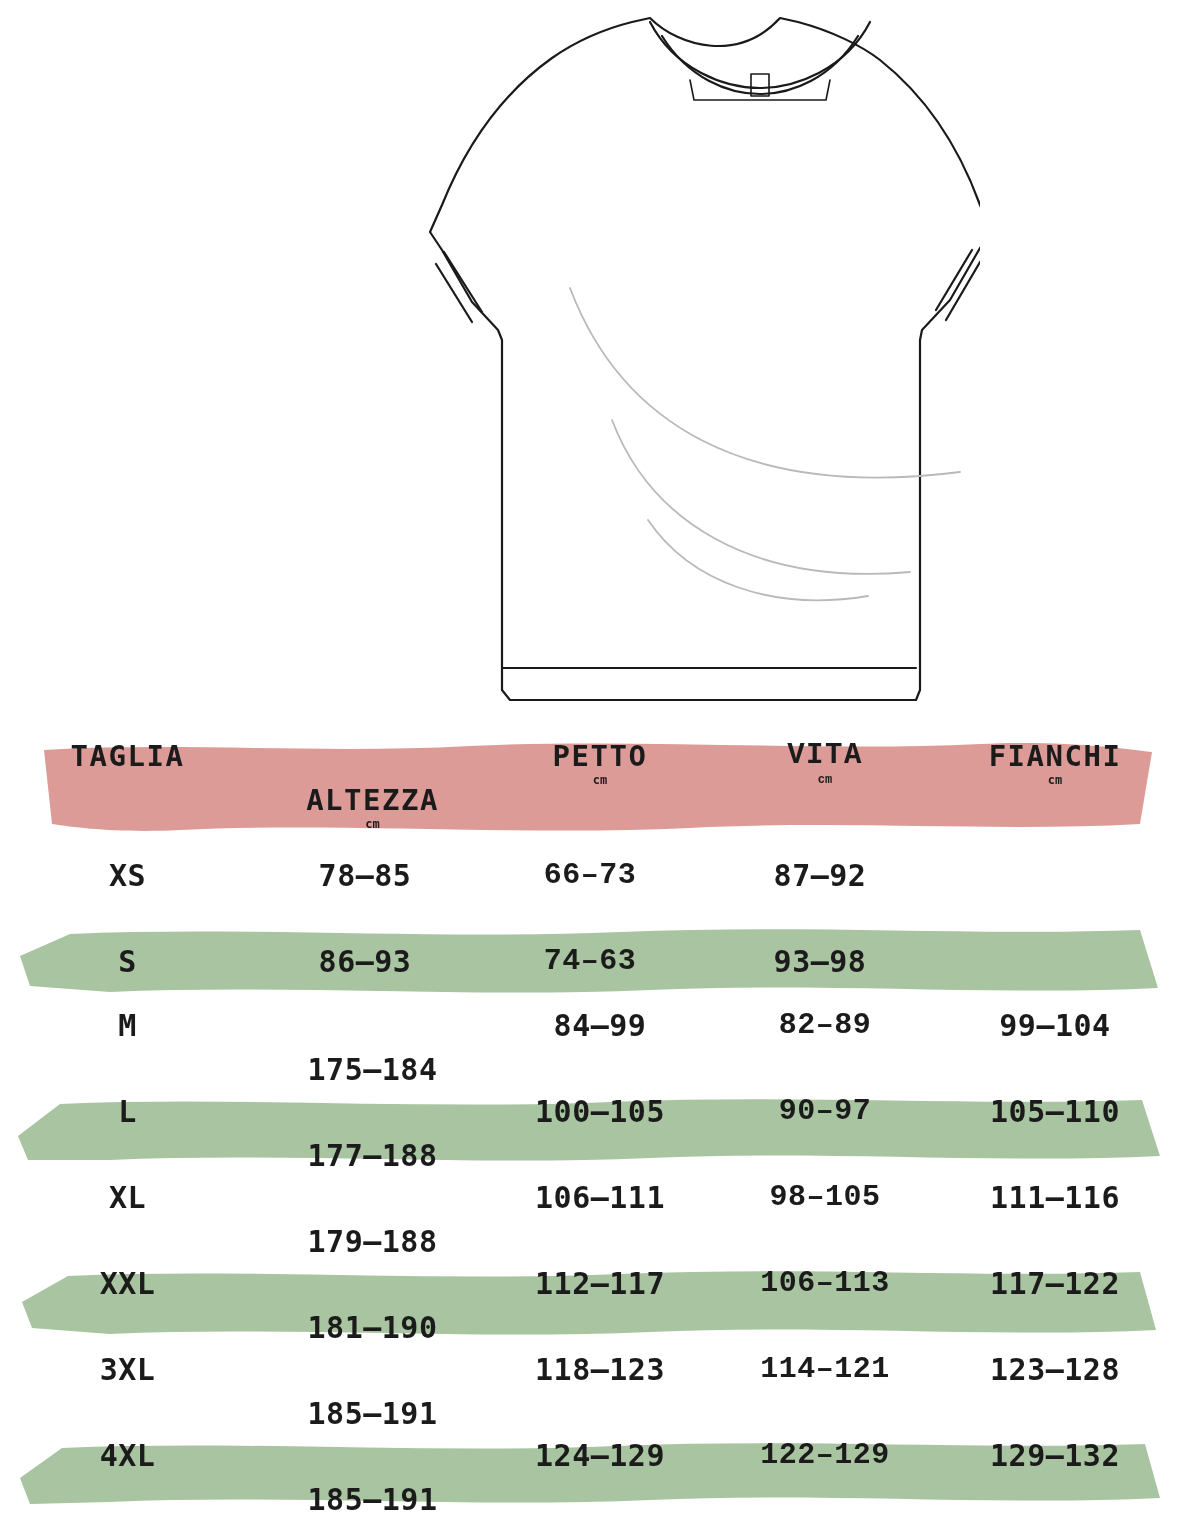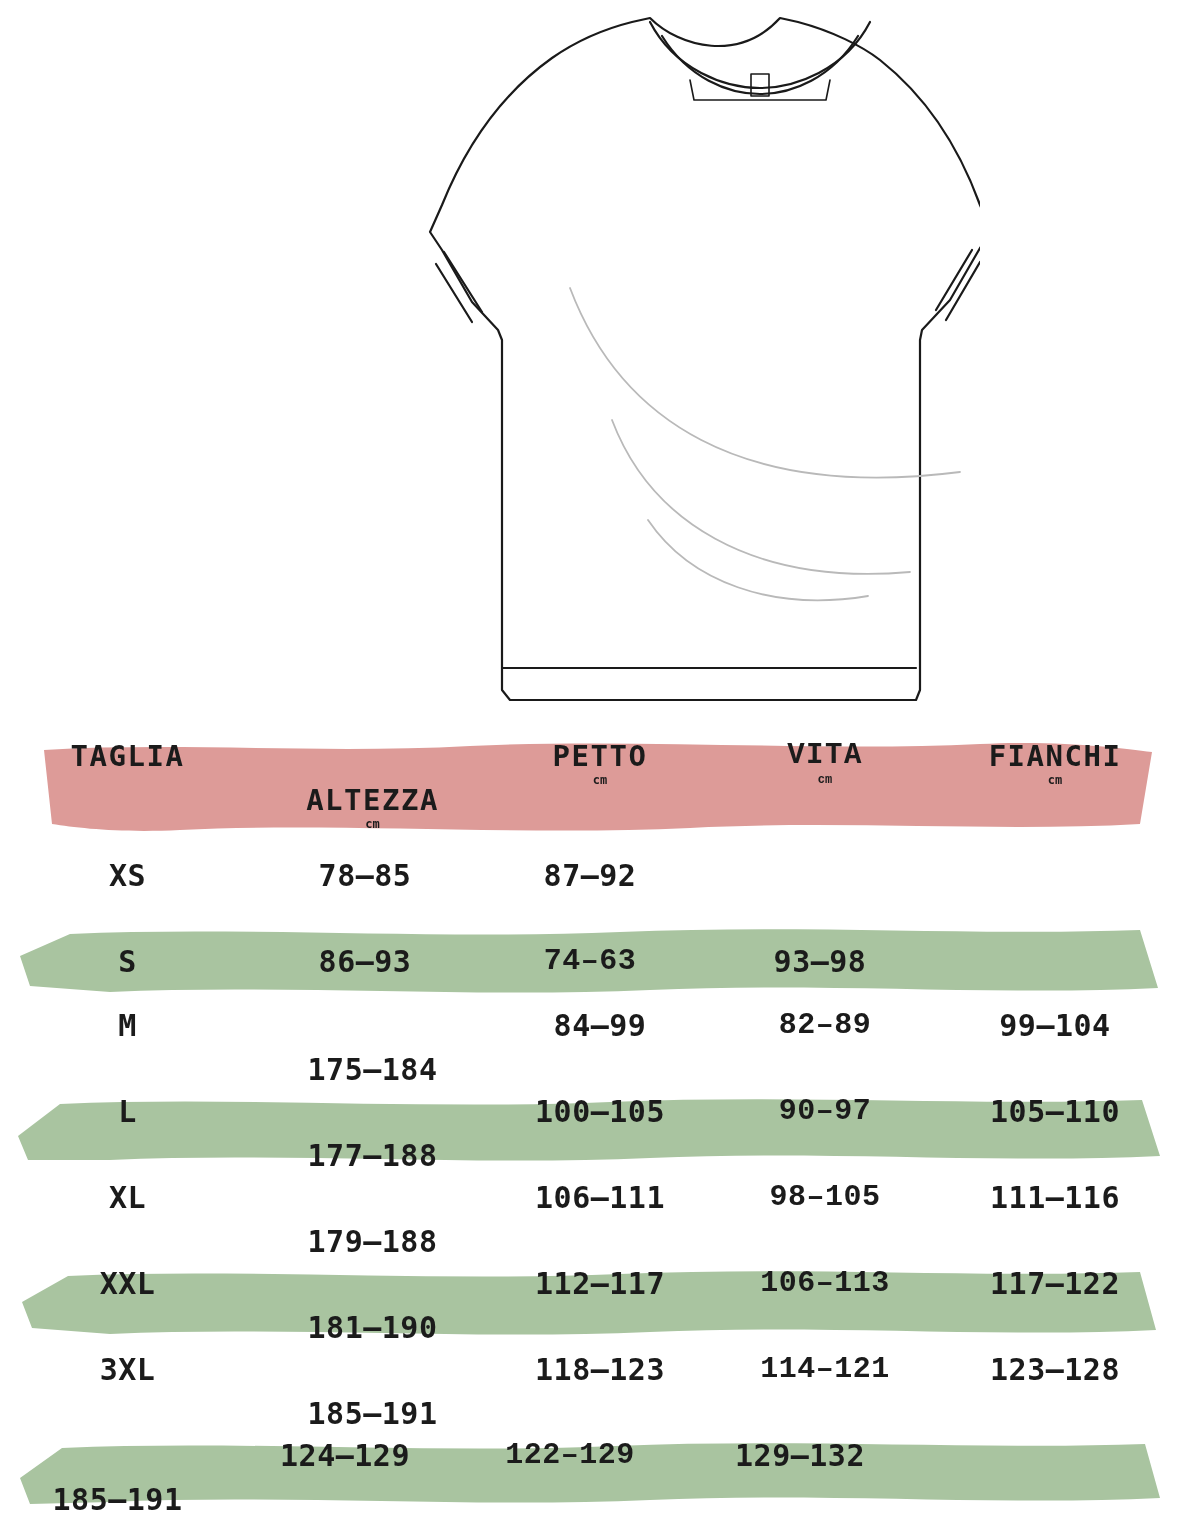--- a/index.html
+++ b/index.html
@@ -164,20 +164,21 @@
         <span>FIANCHI</span>
         <span class="unit">cm</span>
       </div>
     </div>
   </div>
 
   <div class="row">
     <div class="cells">
       <div class="cell c-taglia">XS</div>
       <div class="cell c-petto">78–85</div>
+      <div class="cell c-vita">66–73</div>
       <div class="cell c-fianchi">87–92</div>
     </div>
   </div>
 
   <div class="row">
     <svg class="band" width="1200" height="86" viewBox="0 0 1200 86" preserveAspectRatio="none">
       <path d="M20,38 L70,16 C240,8 430,22 620,14 C800,6 980,18 1140,12 L1158,70
                C1000,78 820,64 650,72 C470,80 280,66 110,74 L30,68 Z" fill="#a9c4a0"></path>
     </svg>
     <div class="cells">
@@ -245,20 +246,21 @@
       <div class="cell c-fianchi">123–128</div>
     </div>
   </div>
 
   <div class="row">
     <svg class="band" width="1200" height="86" viewBox="0 0 1200 86" preserveAspectRatio="none">
       <path d="M20,44 L62,14 C235,6 425,20 615,12 C795,4 985,16 1145,10 L1160,64
                C1000,72 820,58 650,66 C470,74 280,60 110,68 L30,70 Z" fill="#a9c4a0"></path>
     </svg>
     <div class="cells">
+      <div class="cell c-taglia">4XL</div>
       <div class="cell c-altezza">185–191</div>
       <div class="cell c-petto">124–129</div>
       <div class="cell c-vita">122–129</div>
       <div class="cell c-fianchi">129–132</div>
     </div>
   </div>
 
   <div class="row">
     
   </div>

